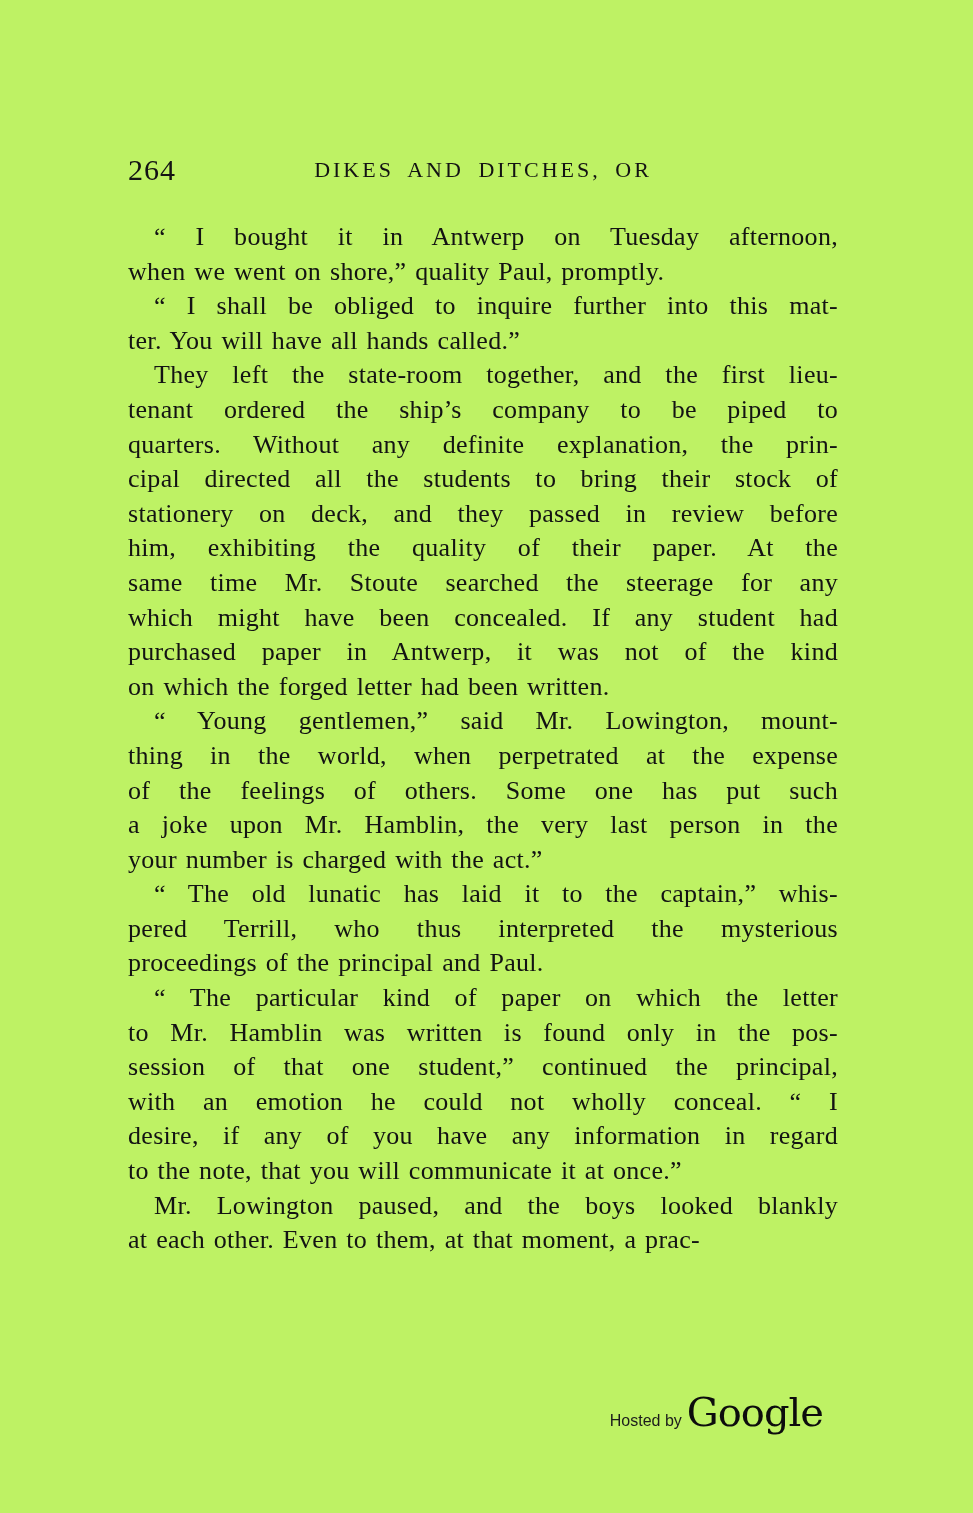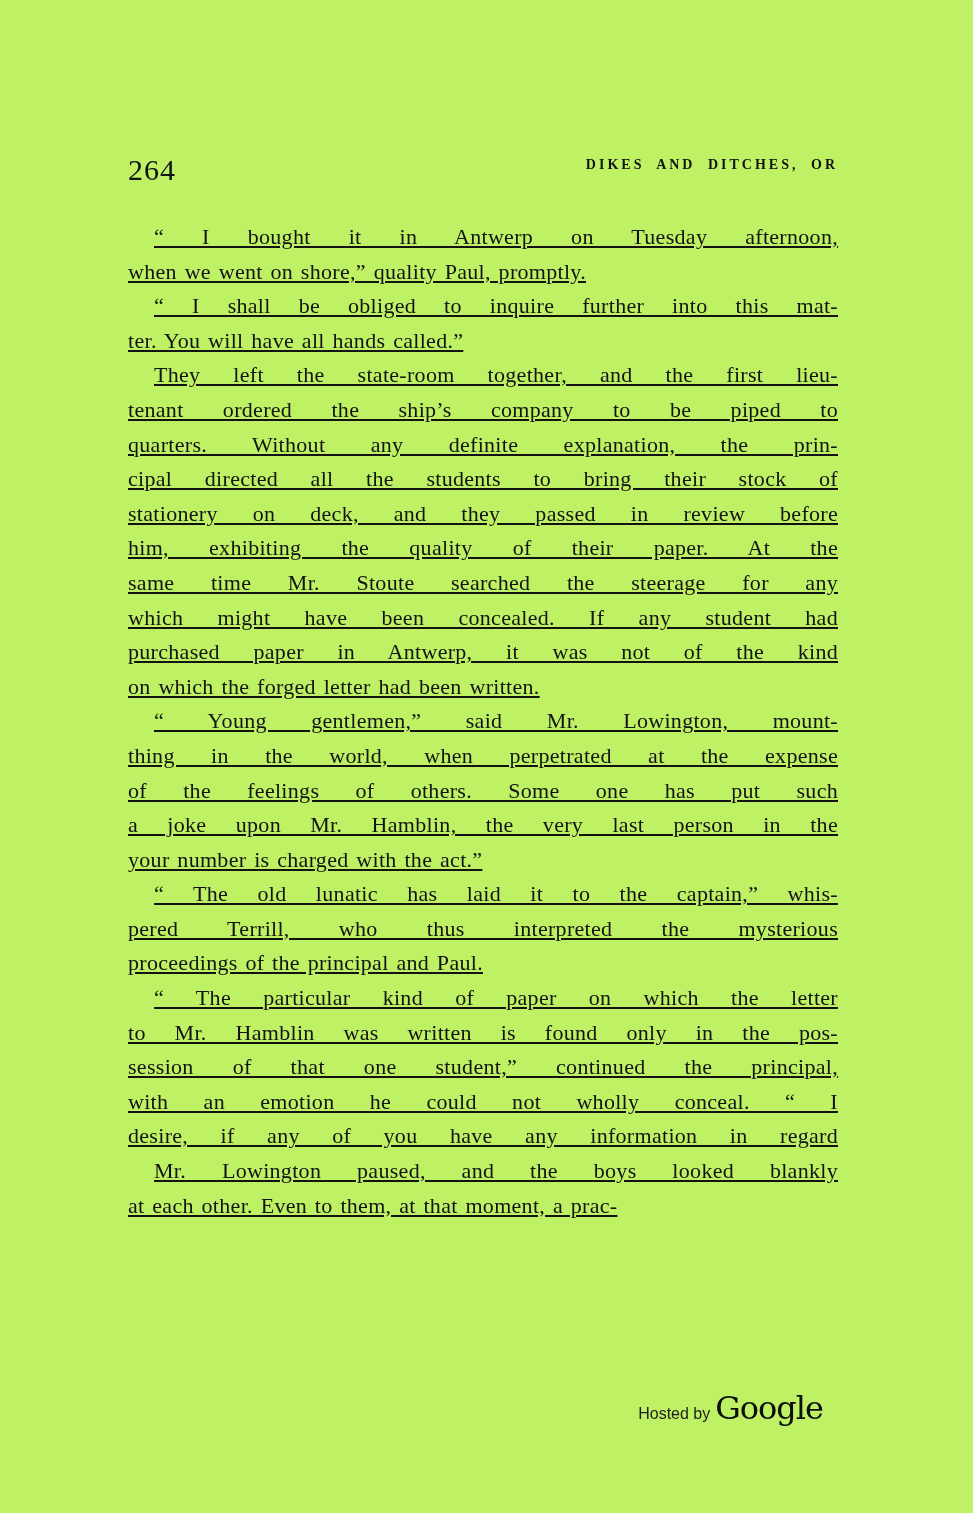--- a/index.html
+++ b/index.html
@@ -26,62 +26,61 @@
     top: 0;
     font-size: 30px;
     line-height: 34px;
     letter-spacing: 1px;
   }
   .running-title {
     position: absolute;
     left: 0;
     right: 0;
     top: 4px;
-    text-align: right;
-    font-size: 14px;
-    font-weight: bold;
+    text-align: center;
+    font-size: 22px;
+    font-weight: normal;
     letter-spacing: 3px;
     word-spacing: 6px;
   }
   .body-text {
     position: absolute;
     top: 220px;
     left: 128px;
     width: 710px;
   }
   .paragraph { margin: 0; }
   .line {
     height: 34.6px;
     line-height: 34.6px;
-    font-size: 22px;
+    font-size: 26px;
     letter-spacing: 0.3px;
     word-spacing: 2px;
     text-align: justify;
     text-align-last: justify;
     white-space: nowrap;
-    text-decoration: underline;
   }
   .line.first { text-indent: 26px; }
   .line.last { text-align-last: left; }
   .footer {
     position: absolute;
     top: 1392px;
     right: 150px;
     display: flex;
     align-items: baseline;
   }
   .hosted {
     font-family: "Liberation Sans", sans-serif;
     font-size: 16px;
     color: #1c1c1c;
     margin-right: 5px;
   }
   .google-logo {
     font-family: "DejaVu Serif", serif;
-    font-size: 32px;
+    font-size: 40px;
     color: #0d0d0d;
     letter-spacing: -1px;
     line-height: 1;
   }
 </style>
 </head>
 <body>
 
 <div class="page">
   <div class="header">
@@ -121,20 +120,21 @@
         <div class="line first">“ The old lunatic has laid it to the captain,” whis-</div>
         <div class="line">pered Terrill, who thus interpreted the mysterious</div>
         <div class="line last">proceedings of the principal and Paul.</div>
       </div>
       <div class="paragraph">
         <div class="line first">“ The particular kind of paper on which the letter</div>
         <div class="line">to Mr. Hamblin was written is found only in the pos-</div>
         <div class="line">session of that one student,” continued the principal,</div>
         <div class="line">with an emotion he could not wholly conceal.  “ I</div>
         <div class="line">desire, if any of you have any information in regard</div>
+        <div class="line last">to the note, that you will communicate it at once.”</div>
       </div>
       <div class="paragraph">
         <div class="line first">Mr. Lowington paused, and the boys looked blankly</div>
         <div class="line last">at each other.  Even to them, at that moment, a prac-</div>
       </div>
     </div>
 
   <div class="footer">
     <span class="hosted">Hosted by</span>
     <span class="google-logo">Google</span>

